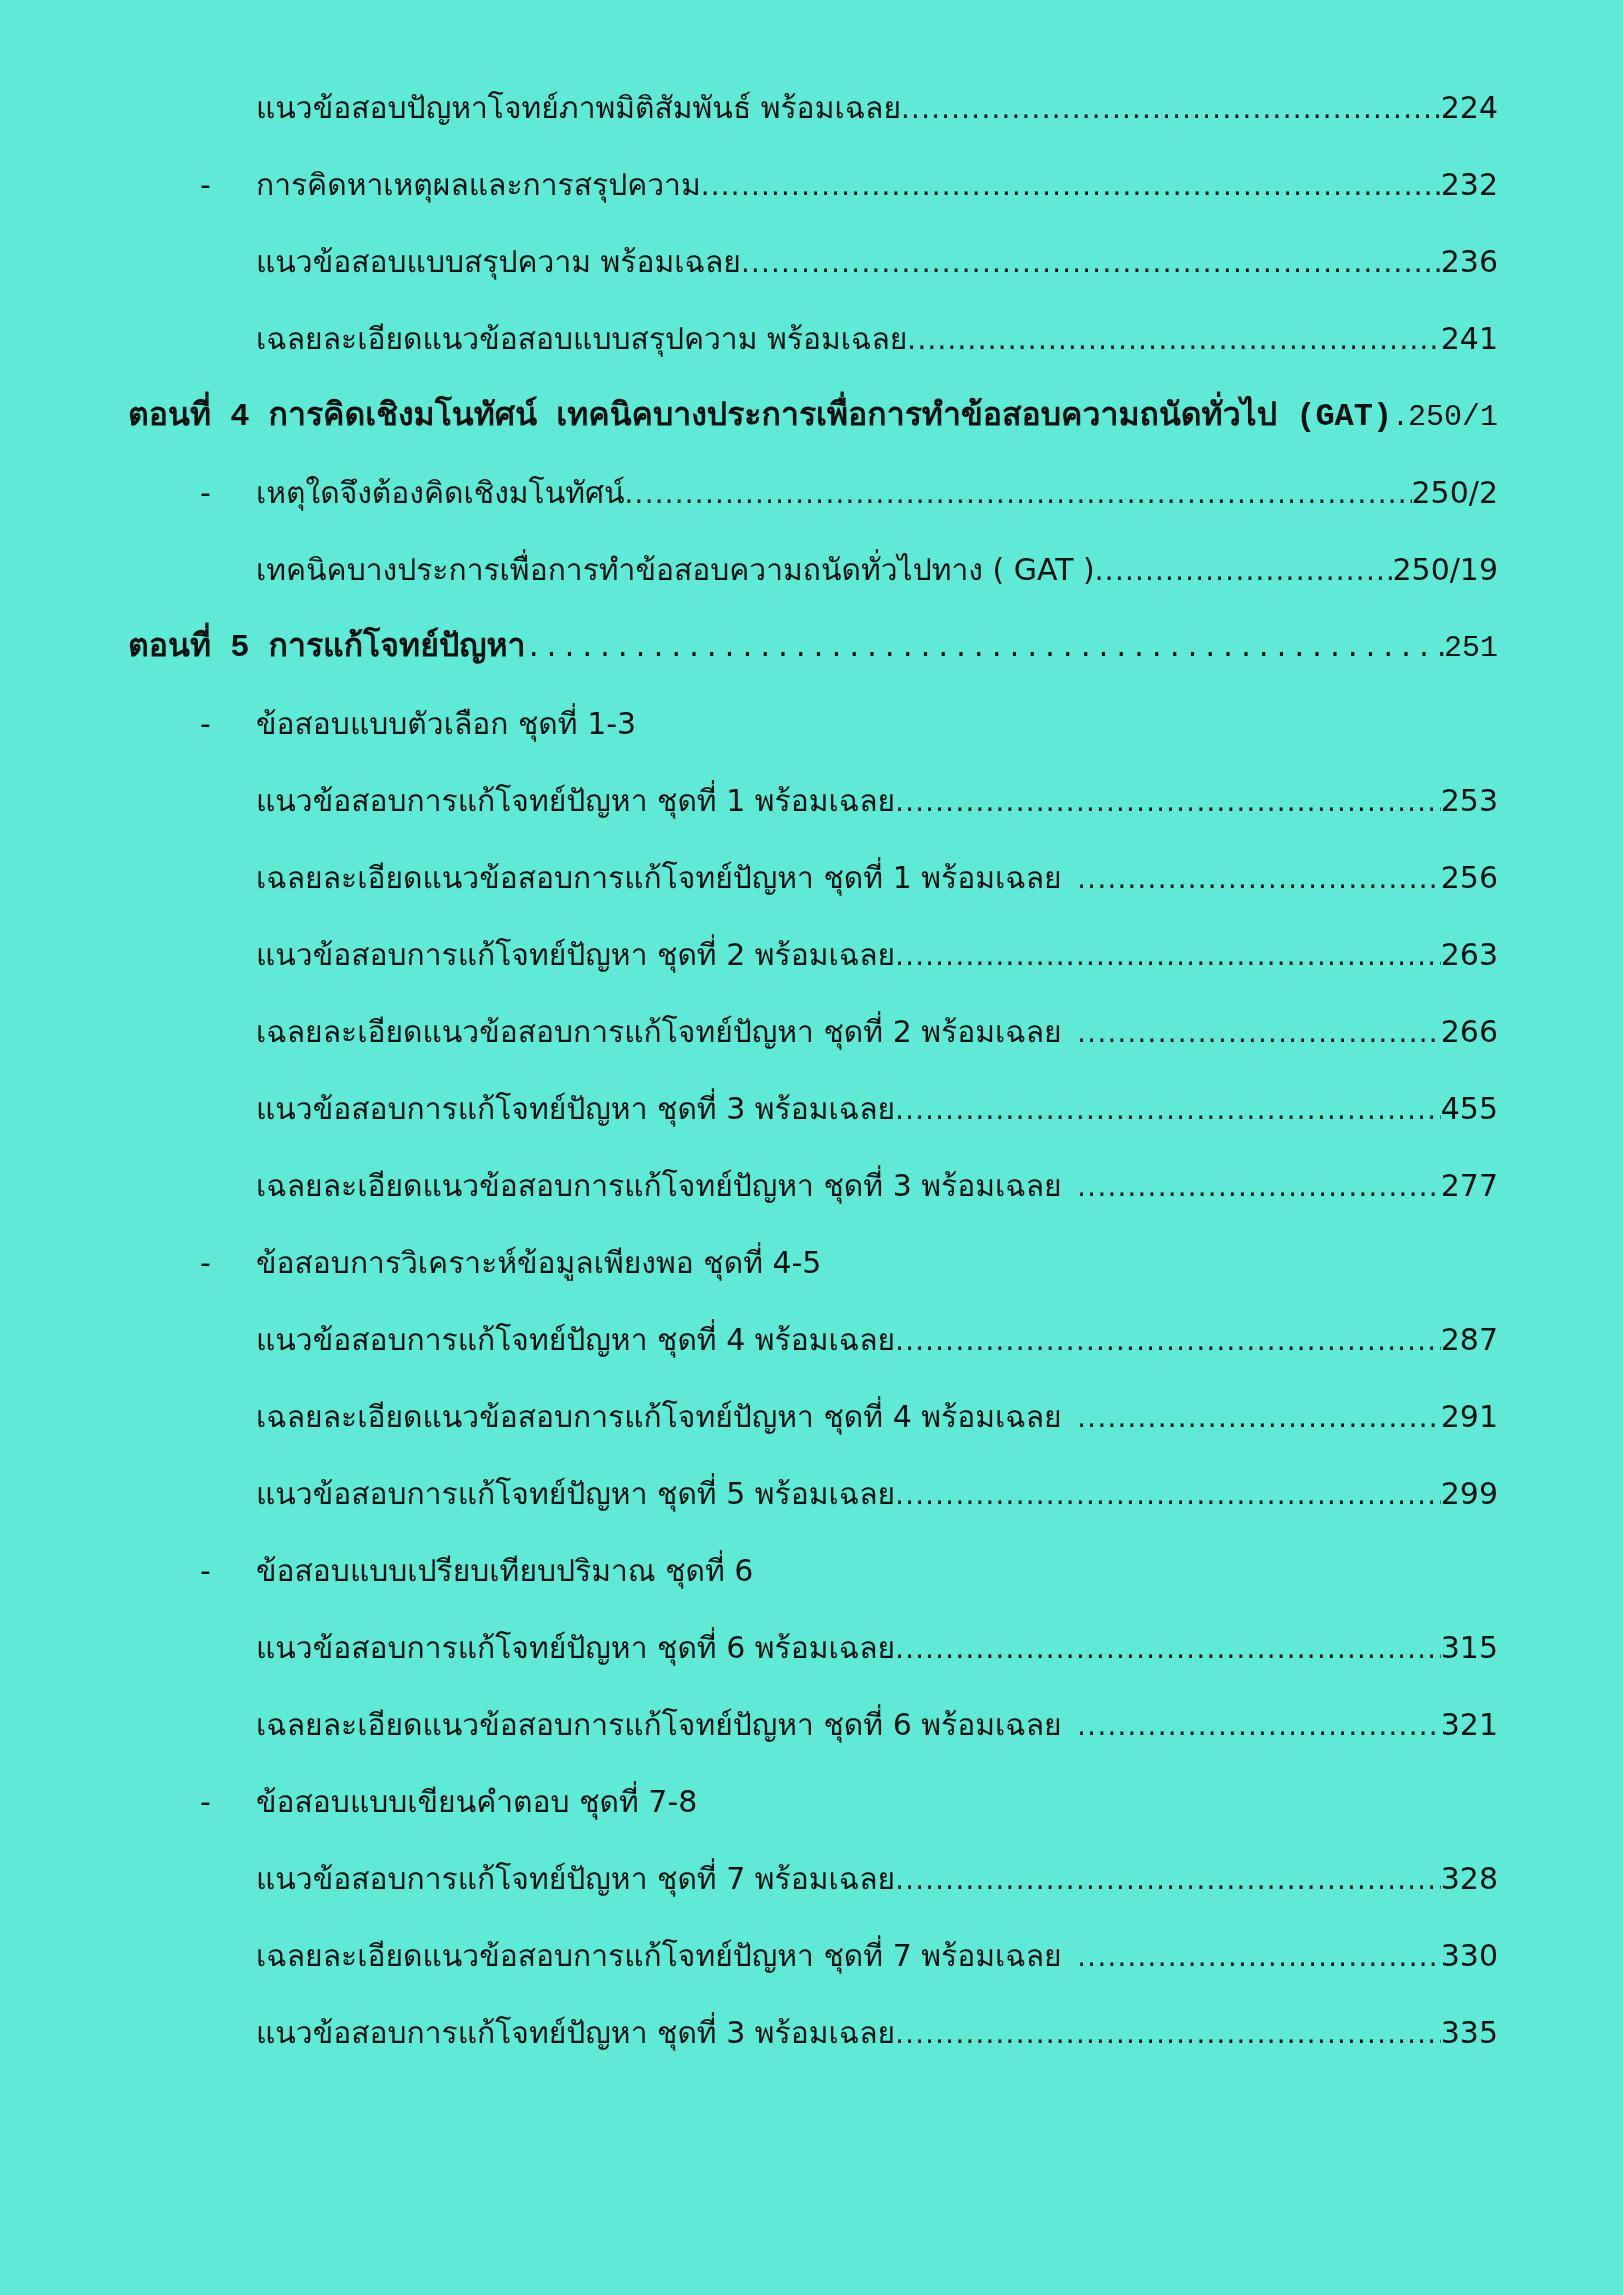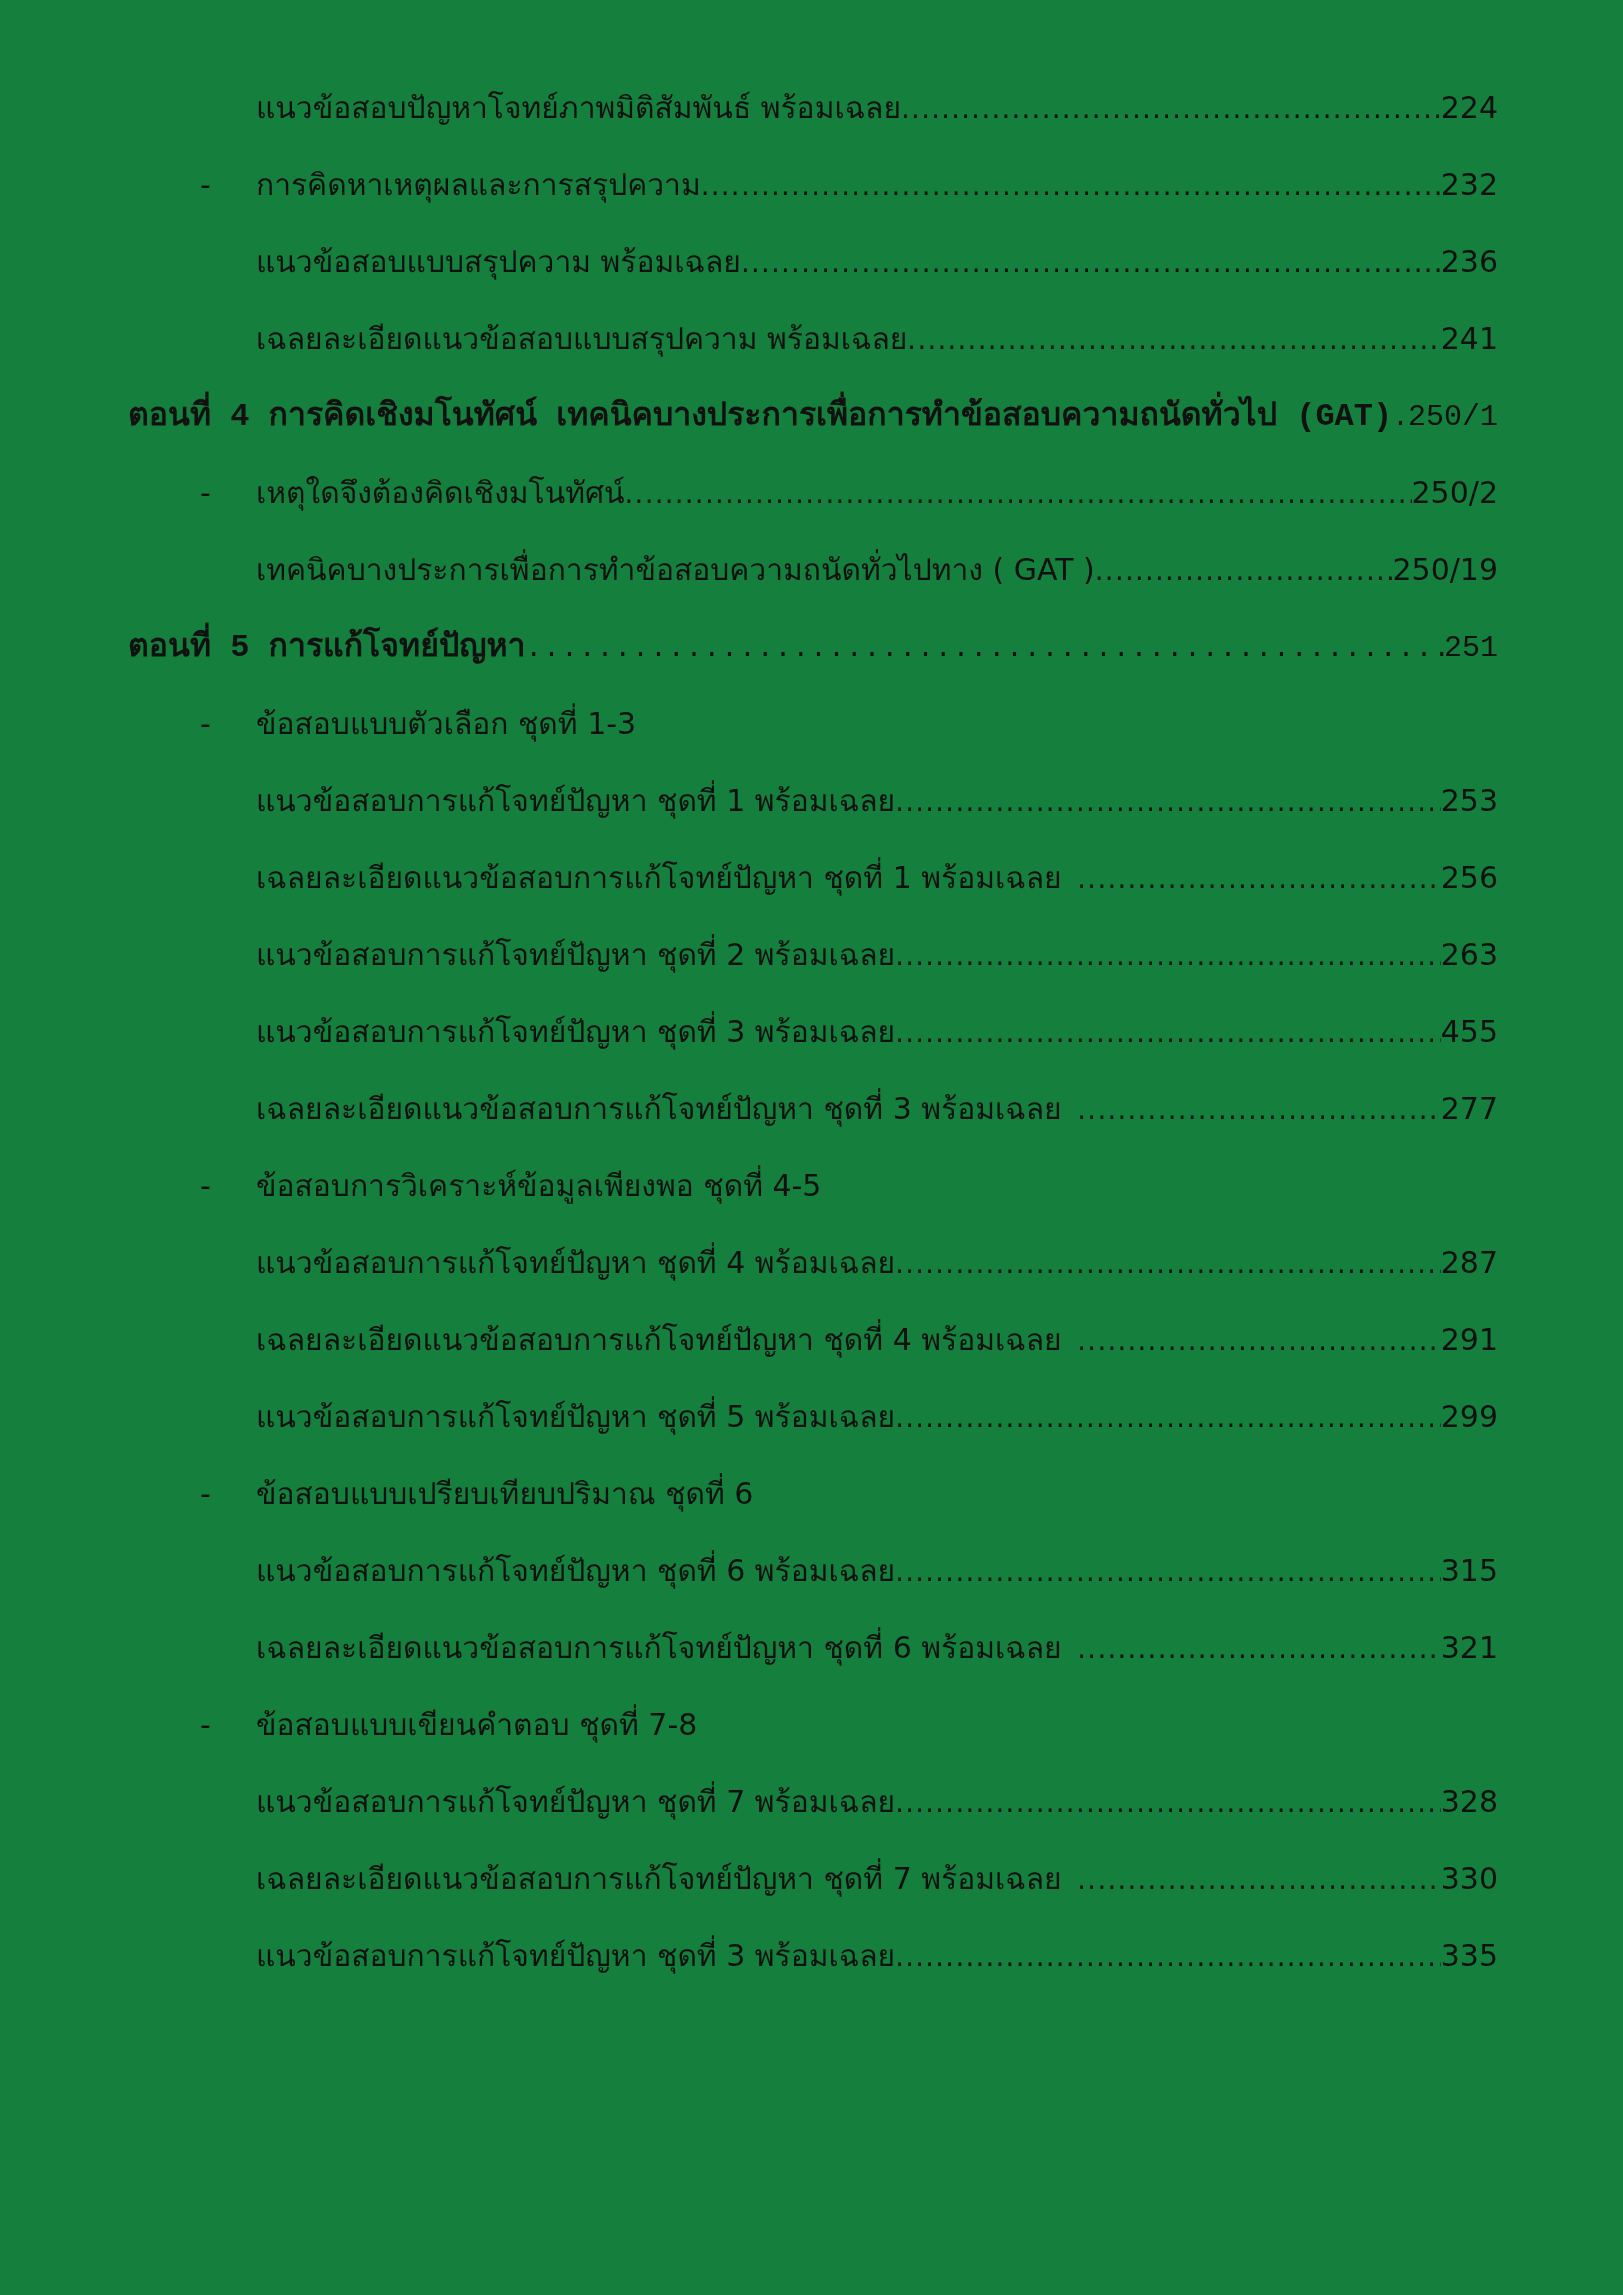--- a/index.html
+++ b/index.html
@@ -4,21 +4,21 @@
 <style>
   html, body {
     margin: 0;
     padding: 0;
     background: #ffffff;
   }
   .page {
     position: relative;
     width: 1623px;
     height: 2295px;
-    background: #15803d;
+    background: #5eead4;
     color: #111111;
     font-family: "DejaVu Sans", sans-serif;
     overflow: hidden;
   }
   .toc {
     padding: 65px 125px 0 128px; 
   }
   .toc-row {
     display: flex;
     align-items: baseline;
@@ -140,20 +140,26 @@
         <span class="page-number">256</span>
       </div>
       <div class="toc-row sub">
         <span class="indent-spacer"></span>
         <span class="entry-title">แนวข้อสอบการแก้โจทย์ปัญหา ชุดที่ 2 พร้อมเฉลย</span>
         <span class="dot-leader"></span>
         <span class="page-number">263</span>
       </div>
       <div class="toc-row sub">
         <span class="indent-spacer"></span>
+        <span class="entry-title">เฉลยละเอียดแนวข้อสอบการแก้โจทย์ปัญหา ชุดที่ 2 พร้อมเฉลย</span>
+        <span class="dot-leader gap"></span>
+        <span class="page-number">266</span>
+      </div>
+      <div class="toc-row sub">
+        <span class="indent-spacer"></span>
         <span class="entry-title">แนวข้อสอบการแก้โจทย์ปัญหา ชุดที่ 3 พร้อมเฉลย</span>
         <span class="dot-leader"></span>
         <span class="page-number">455</span>
       </div>
       <div class="toc-row sub">
         <span class="indent-spacer"></span>
         <span class="entry-title">เฉลยละเอียดแนวข้อสอบการแก้โจทย์ปัญหา ชุดที่ 3 พร้อมเฉลย</span>
         <span class="dot-leader gap"></span>
         <span class="page-number">277</span>
       </div>

